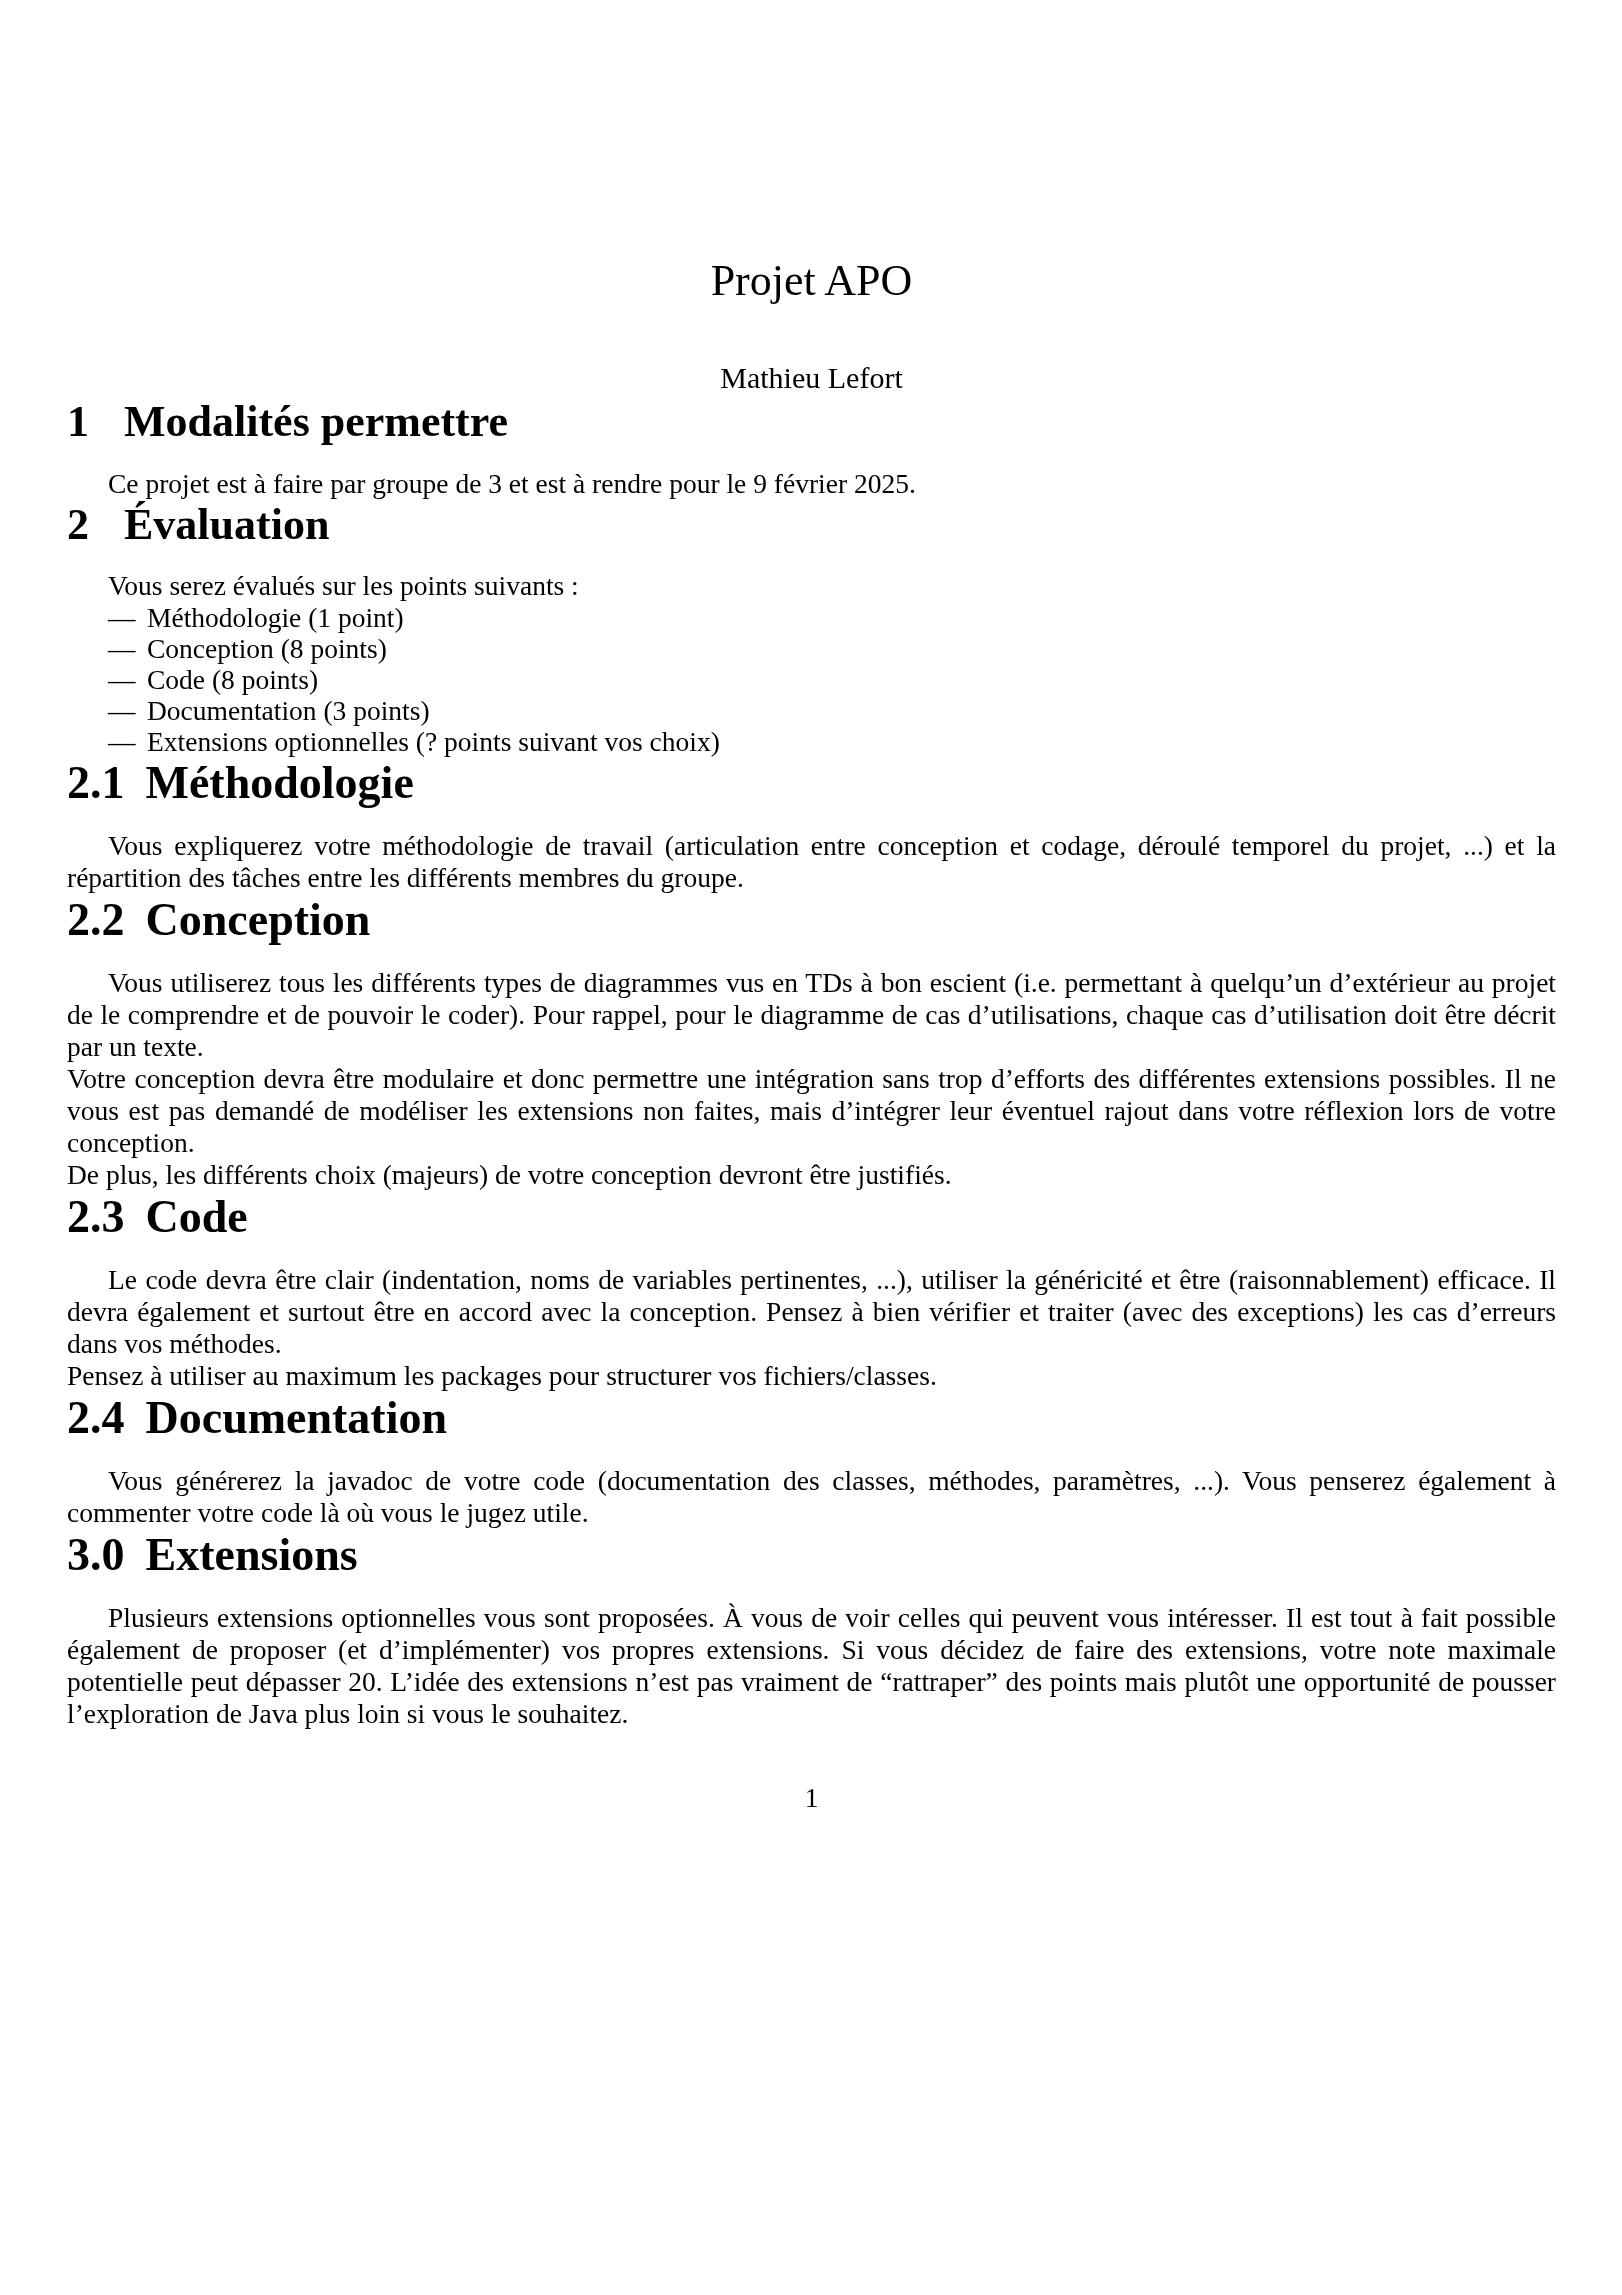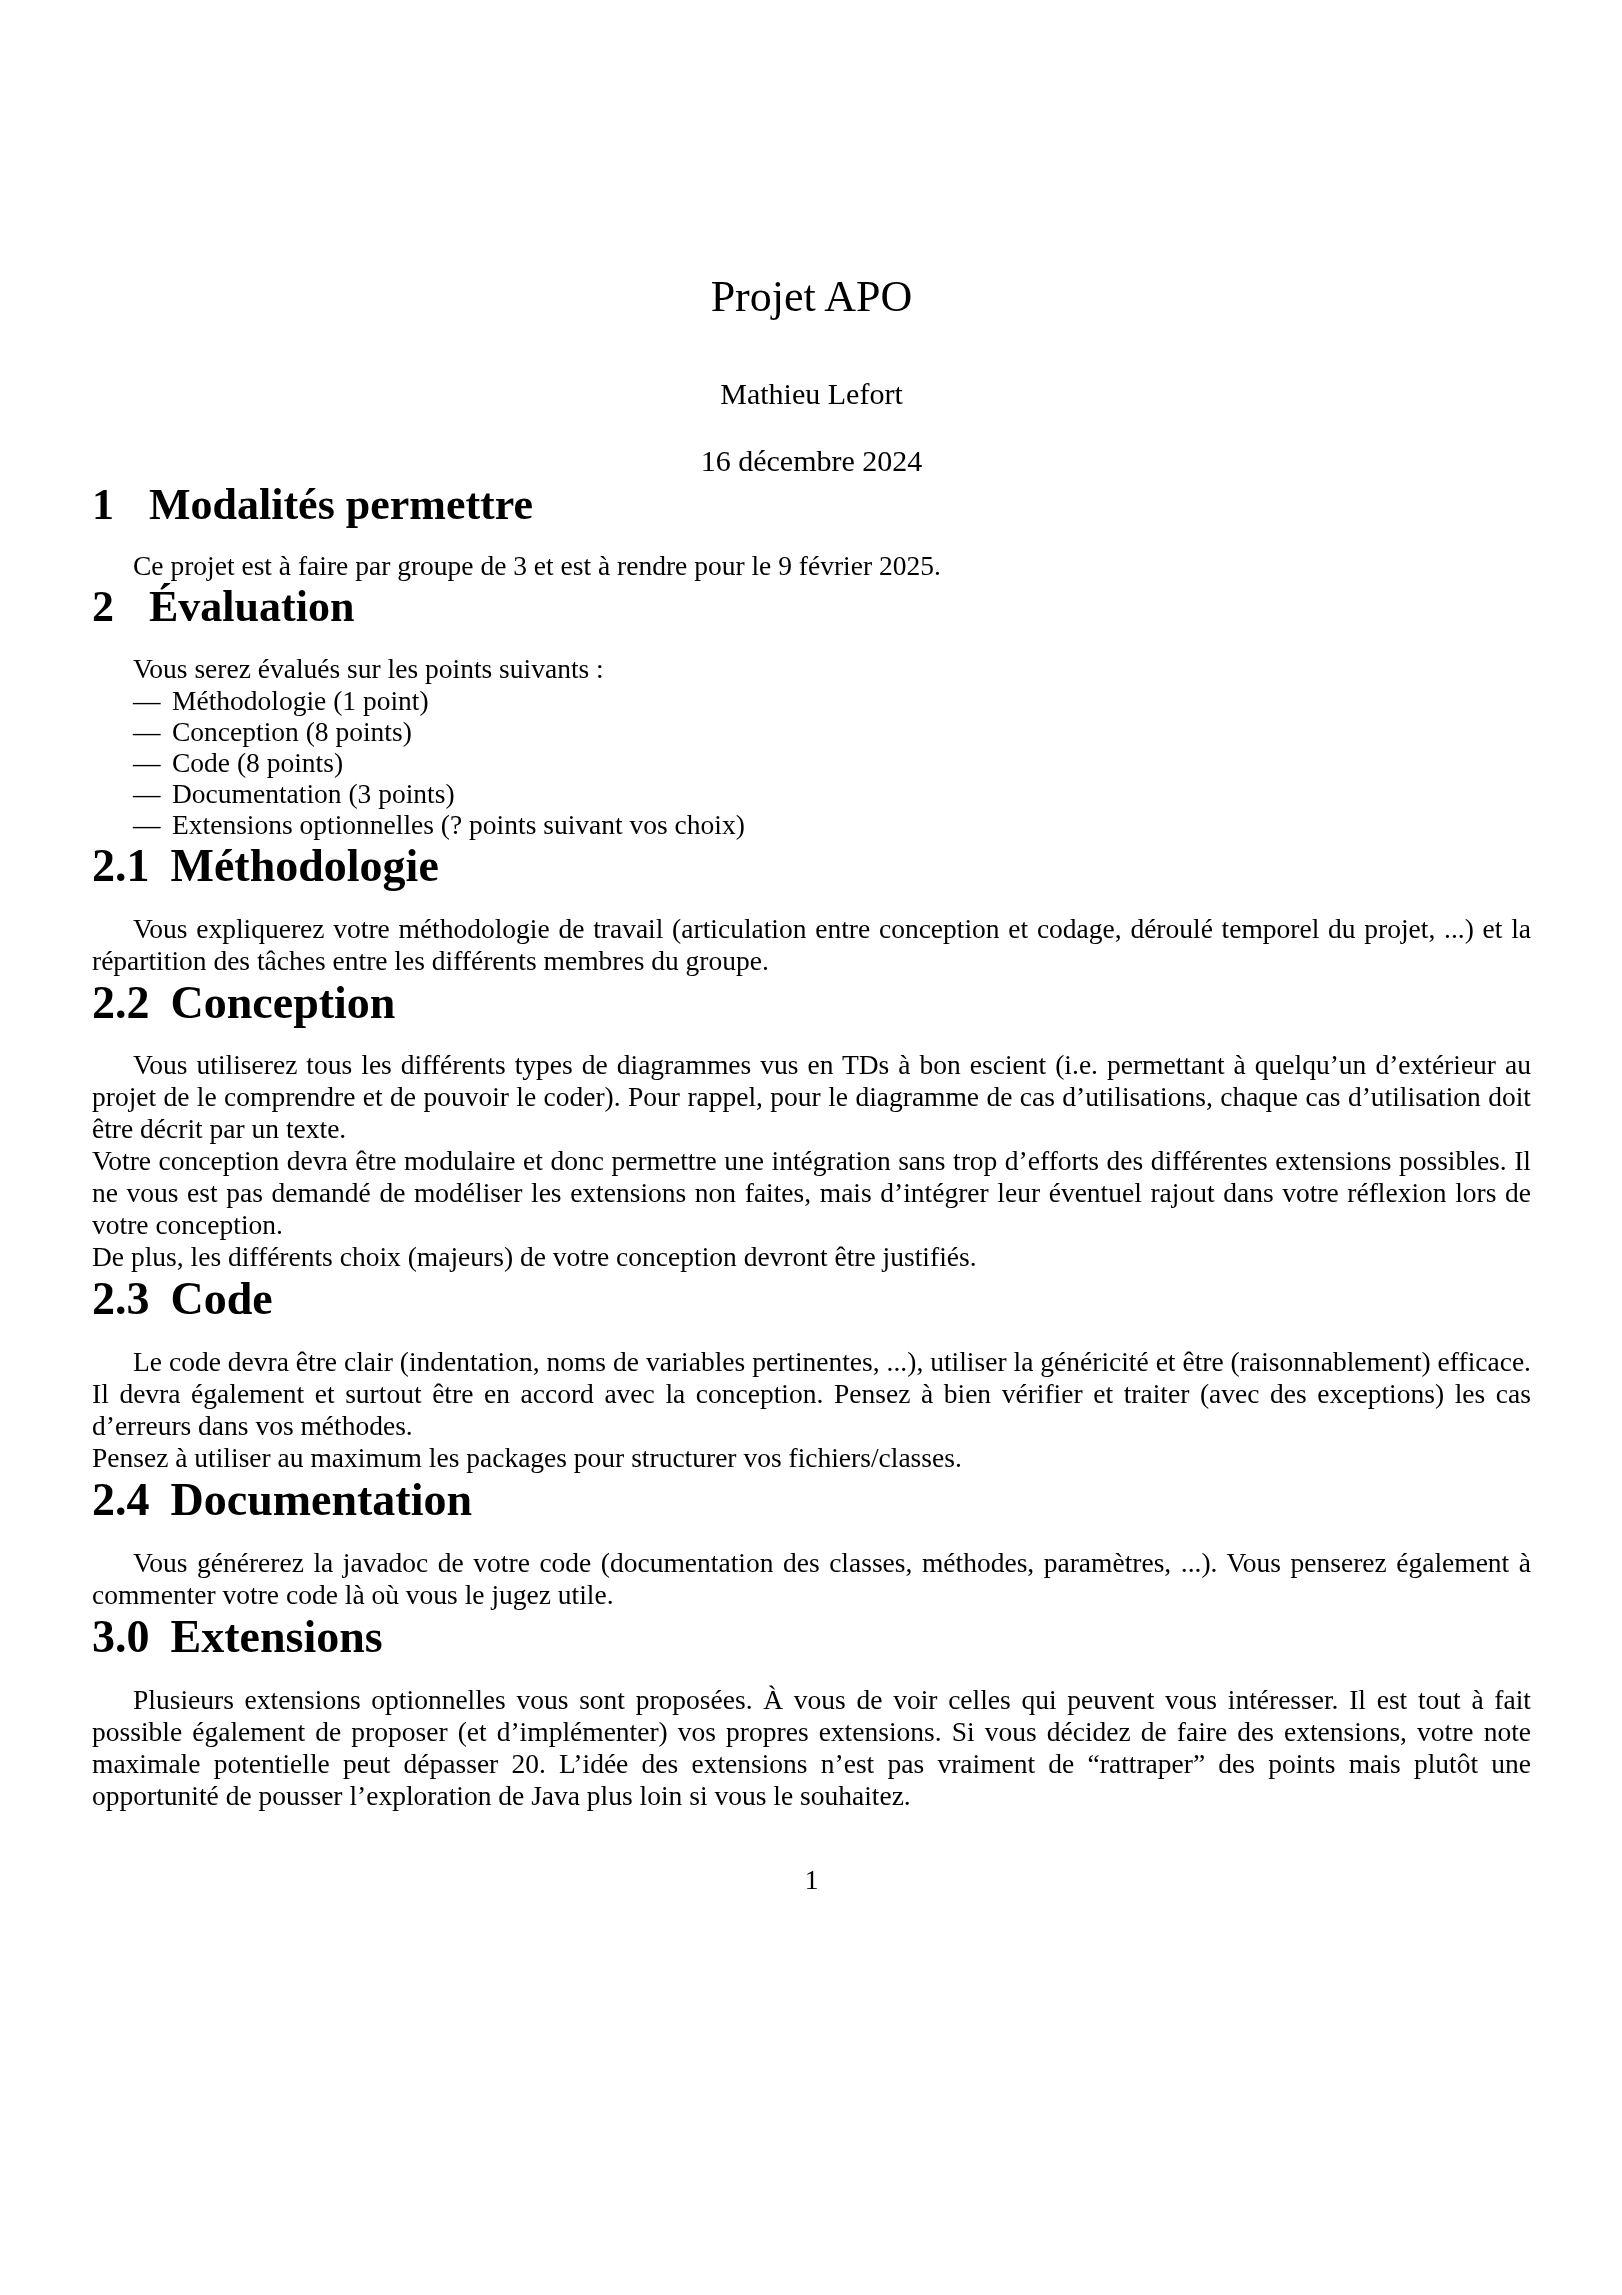--- a/index.html
+++ b/index.html
@@ -4,26 +4,26 @@
 <style>
   html, body {
     margin: 0;
     padding: 0;
     background: #ffffff;
   }
   .page {
     position: relative;
     width: 1623px;
     height: 1879px;
-    margin: 16px auto;
+    margin: 0 auto;
     background: #ffffff;
     color: #000000;
     font-family: "Liberation Serif", serif;
     box-sizing: border-box;
-    padding: 0 92px;
+    padding: 0 67px;
     overflow: hidden;
   }
   .doc-title {
     margin-top: 251px;
     text-align: center;
     font-size: 44px;
     line-height: 60px;
     font-weight: 400;
   }
   .author {
@@ -94,21 +94,20 @@
 </head>
 <body>
 
 <div class="page">
 
   <div class="doc-title">
     <div>Projet APO</div>
   </div>
 
   <div class="author">Mathieu Lefort</div>
-  <div class="date">16 décembre 2024</div>
 
   <h2 class="sec m-sec1">
     <span class="num">1</span><span>Modalités permettre</span>
   </h2>
   <p class="body indent after-head">Ce projet est à faire par groupe de 3 et est à rendre pour le 9 février 2025.</p>
 
   <h2 class="sec m-sec2">
     <span class="num">2</span><span>Évaluation</span>
   </h2>
   <p class="body indent after-head">Vous serez évalués sur les points suivants :</p>

